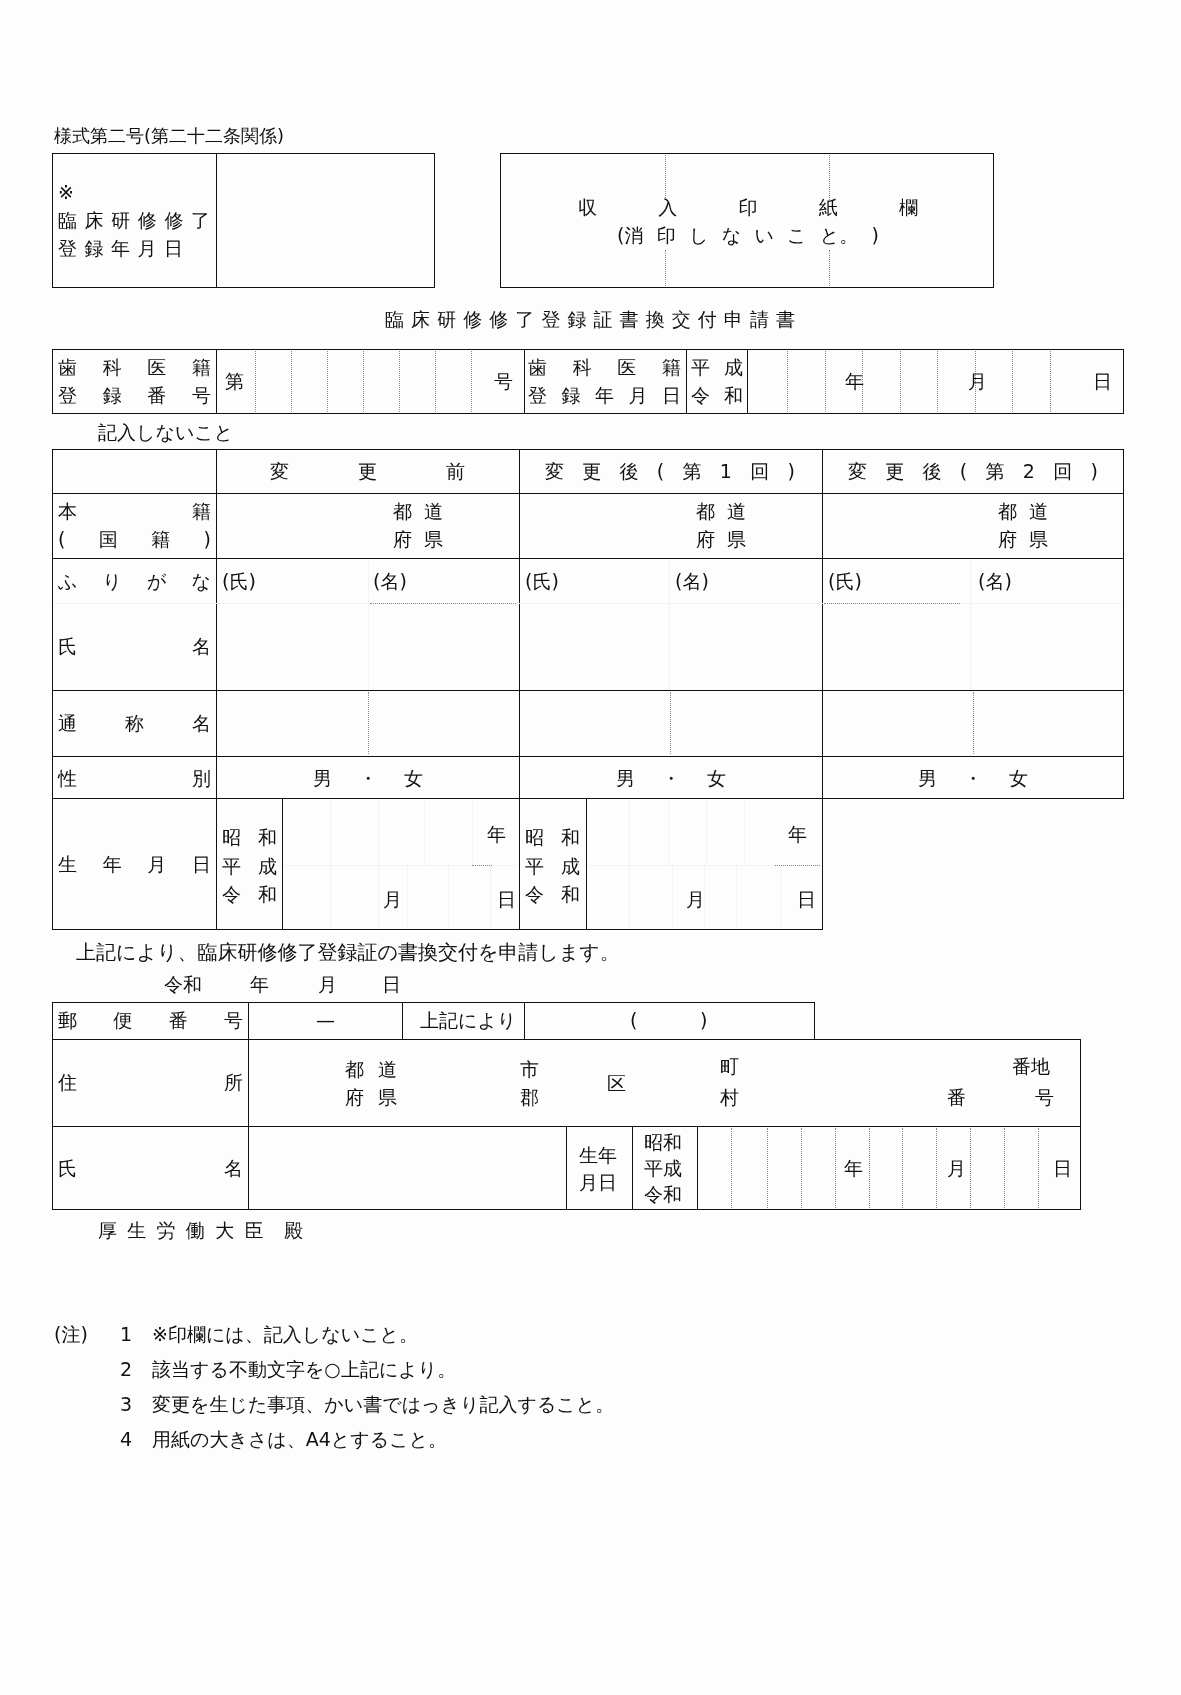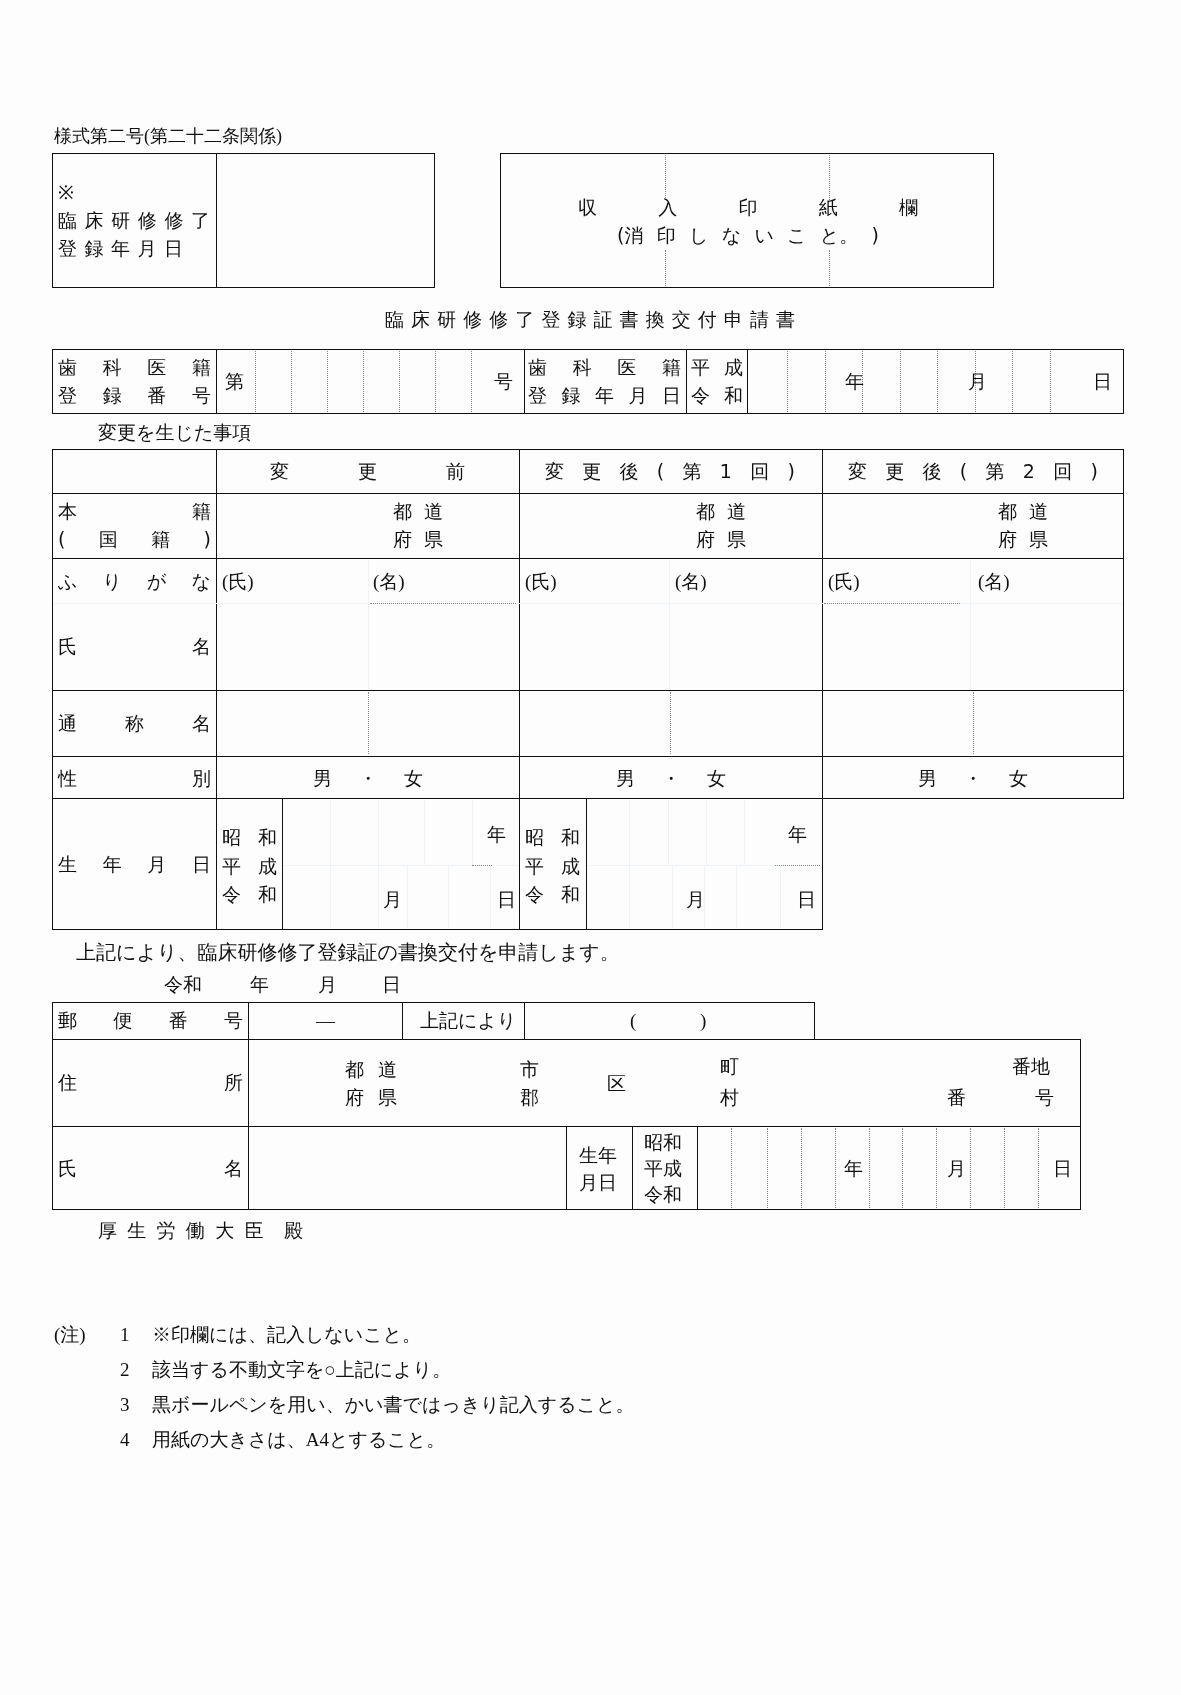--- a/index.html
+++ b/index.html
@@ -5,21 +5,21 @@
   html, body { margin: 0; padding: 0; background: #fdfdfd; }
   body { width: 1181px; height: 1695px; position: relative; overflow: hidden;
          font-family: "DejaVu Sans", "Liberation Sans", sans-serif; color: #111; font-size: 19px; }
   .box { position: absolute; border: 1.5px solid #111; box-sizing: border-box; }
   .hl  { position: absolute; height: 0; border-top: 1.5px solid #111; }
   .vl  { position: absolute; width: 0; border-left: 1.5px solid #111; }
   .dv  { position: absolute; width: 0; border-left: 1px dotted #888; }
   .dh  { position: absolute; height: 0; border-top: 1px dotted #888; }
   .fv  { position: absolute; width: 0; border-left: 1px solid #eef4f7; }
   .fh  { position: absolute; height: 0; border-top: 1px solid #eef4f7; }
-  .t   { position: absolute; white-space: nowrap; line-height: 1; font-family: Liberation Serif, serif; }
+  .t   { position: absolute; white-space: nowrap; line-height: 1; }
   .lbl { position: absolute; display: flex; justify-content: space-between; line-height: 1; }
   .field { position: absolute; }
 </style>
 </head>
 <body>
 
 <div class="t" style="left:54px;top:127px;font-size:18px;">様式第二号(第二十二条関係)</div>
 
 <div class="box" style="left:52px;top:153px;width:383px;height:135px;"></div>
 <div class="vl" style="left:216px;top:153px;height:135px;"></div>
@@ -139,21 +139,21 @@
 </div>
 <div class="lbl" style="left:691px;top:386px;width:52px;">
   <span>令</span>
     <span>和</span>
 </div>
 <div class="field" style="left:749px;top:351px;width:373px;height:61px;"></div>
 <div class="t" style="left:845px;top:372px;">年</div>
 <div class="t" style="left:968px;top:372px;">月</div>
 <div class="t" style="left:1093px;top:372px;">日</div>
 
-<div class="t" style="left:98px;top:423px;">変更を生じた事項</div>
+<div class="t" style="left:98px;top:423px;">記入しないこと</div>
 
 <div class="box" style="left:52px;top:449px;width:1072px;height:350px;"></div>
 <div class="vl" style="left:216px;top:449px;height:481px;"></div>
 <div class="vl" style="left:52px;top:798px;height:132px;"></div>
 <div class="vl" style="left:519px;top:449px;height:481px;"></div>
 <div class="vl" style="left:822px;top:449px;height:481px;"></div>
 <div class="hl" style="left:52px;top:929px;width:771px;"></div>
 <div class="hl" style="left:52px;top:493px;width:1072px;"></div>
 <div class="hl" style="left:52px;top:558px;width:1072px;"></div>
 <div class="hl" style="left:52px;top:690px;width:1072px;"></div>
@@ -436,15 +436,15 @@
     <span></span>
     <span>殿</span>
 </div>
 
 <div class="t" style="left:54px;top:1325px;">(注)</div>
 <div class="t" style="left:120px;top:1325px;">1</div>
 <div class="t" style="left:152px;top:1325px;">※印欄には、記入しないこと。</div>
 <div class="t" style="left:120px;top:1360px;">2</div>
 <div class="t" style="left:152px;top:1360px;">該当する不動文字を○上記により。</div>
 <div class="t" style="left:120px;top:1395px;">3</div>
-<div class="t" style="left:152px;top:1395px;">黒ボールペンを用い、かい書ではっきり記入すること。</div>
+<div class="t" style="left:152px;top:1395px;">変更を生じた事項、かい書ではっきり記入すること。</div>
 <div class="t" style="left:120px;top:1430px;">4</div>
 <div class="t" style="left:152px;top:1430px;">用紙の大きさは、A4とすること。</div>
 
 </body></html>

